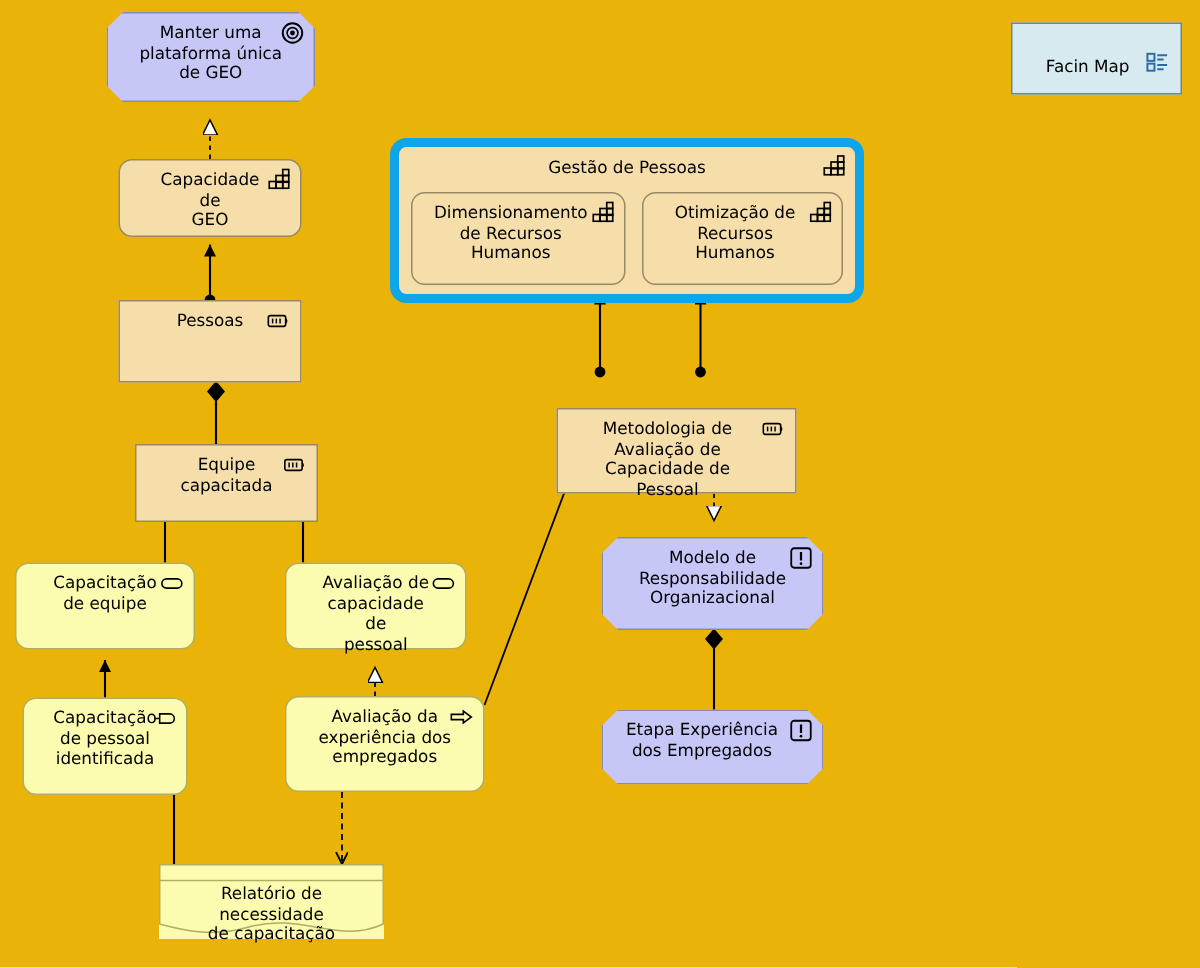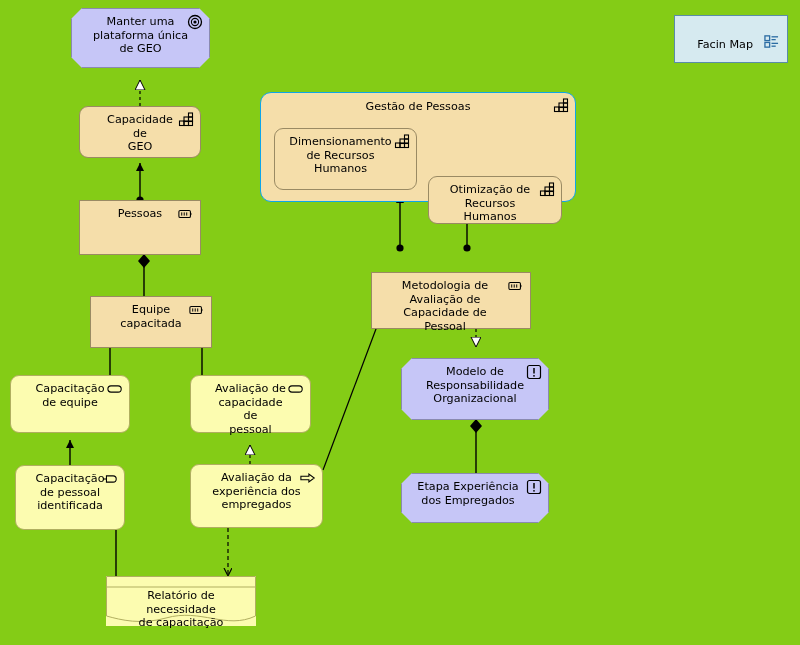--- a/index.html
+++ b/index.html
@@ -7,21 +7,21 @@
     padding: 0;
     background: #ffffff;
   }
   body {
     font-family: "DejaVu Sans", sans-serif;
   }
   #canvas {
     position: relative;
     width: 800px;
     height: 645px;
-    background: #84cc16;
+    background: #eab308;
     overflow: hidden;
   }
   #edges {
     position: absolute;
     left: 0;
     top: 0;
     width: 800px;
     height: 645px;
     pointer-events: none;
   }
@@ -56,21 +56,21 @@
     background: #fcfcb0;
     border-radius: 9px;
   }
   .shp-octagon {
     background: #c6c6f7;
     border: 1px solid #8a8ab0;
     clip-path: polygon(11px 0, calc(100% - 11px) 0, 100% 11px, 100% calc(100% - 11px),
                        calc(100% - 11px) 100%, 11px 100%, 0 calc(100% - 11px), 0 11px);
   }
   .shp-group {
-    border: 1px solid #0ea5e9;
+    border: 6px solid #0ea5e9;
     background: #f5deaa;
     border-radius: 11px;
     align-items: flex-start;
   }
   .shp-legend {
     border: 1px solid #5a8ca8;
     background: #d6eaf0;
   }
   .shp-deliv {
     background: #fcfcb0;
@@ -290,21 +290,21 @@
     <svg class="icon" viewBox="0 0 16 16">
       <rect x="1.5" y="9" width="4.5" height="4.5" fill="none" stroke="#000" stroke-width="1.1"></rect>
       <rect x="6" y="5" width="4.5" height="4.5" fill="none" stroke="#000" stroke-width="1.1"></rect>
       <rect x="6" y="9" width="4.5" height="4.5" fill="none" stroke="#000" stroke-width="1.1"></rect>
       <rect x="10.5" y="1" width="4" height="4" fill="none" stroke="#000" stroke-width="1.1"></rect>
       <rect x="10.5" y="5" width="4" height="4.5" fill="none" stroke="#000" stroke-width="1.1"></rect>
       <rect x="10.5" y="9" width="4" height="4.5" fill="none" stroke="#000" stroke-width="1.1"></rect>
     </svg>
   </div>
 
-  <div class="node shp-round" style="left:428px; top:128px; width:134px; height:48px;margin-top:48px;">
+  <div class="node shp-round" style="left:428px; top:128px; width:134px; height:62px;">
     <span class="lbl" style="padding-left:14px; padding-right:24px;">Otimização de
 Recursos
 Humanos</span>
     <svg class="icon" viewBox="0 0 16 16">
       <rect x="1.5" y="9" width="4.5" height="4.5" fill="none" stroke="#000" stroke-width="1.1"></rect>
       <rect x="6" y="5" width="4.5" height="4.5" fill="none" stroke="#000" stroke-width="1.1"></rect>
       <rect x="6" y="9" width="4.5" height="4.5" fill="none" stroke="#000" stroke-width="1.1"></rect>
       <rect x="10.5" y="1" width="4" height="4" fill="none" stroke="#000" stroke-width="1.1"></rect>
       <rect x="10.5" y="5" width="4" height="4.5" fill="none" stroke="#000" stroke-width="1.1"></rect>
       <rect x="10.5" y="9" width="4" height="4.5" fill="none" stroke="#000" stroke-width="1.1"></rect>

